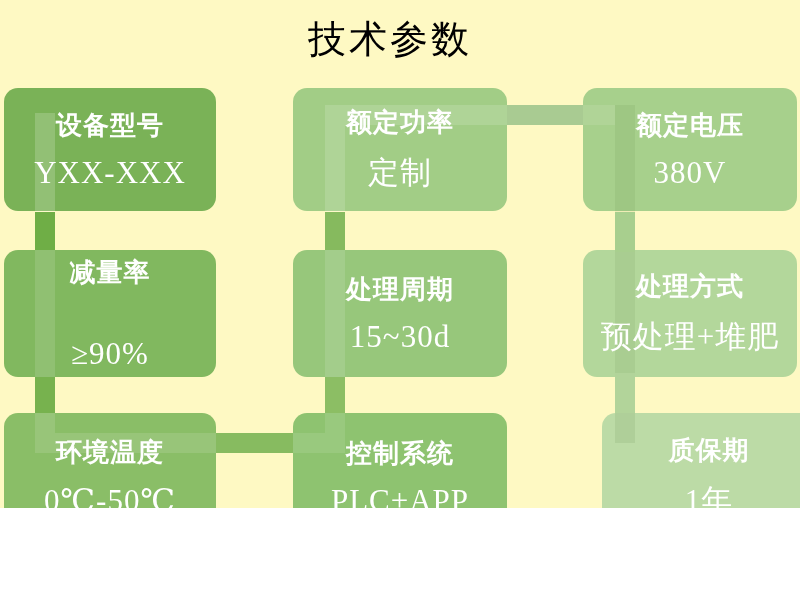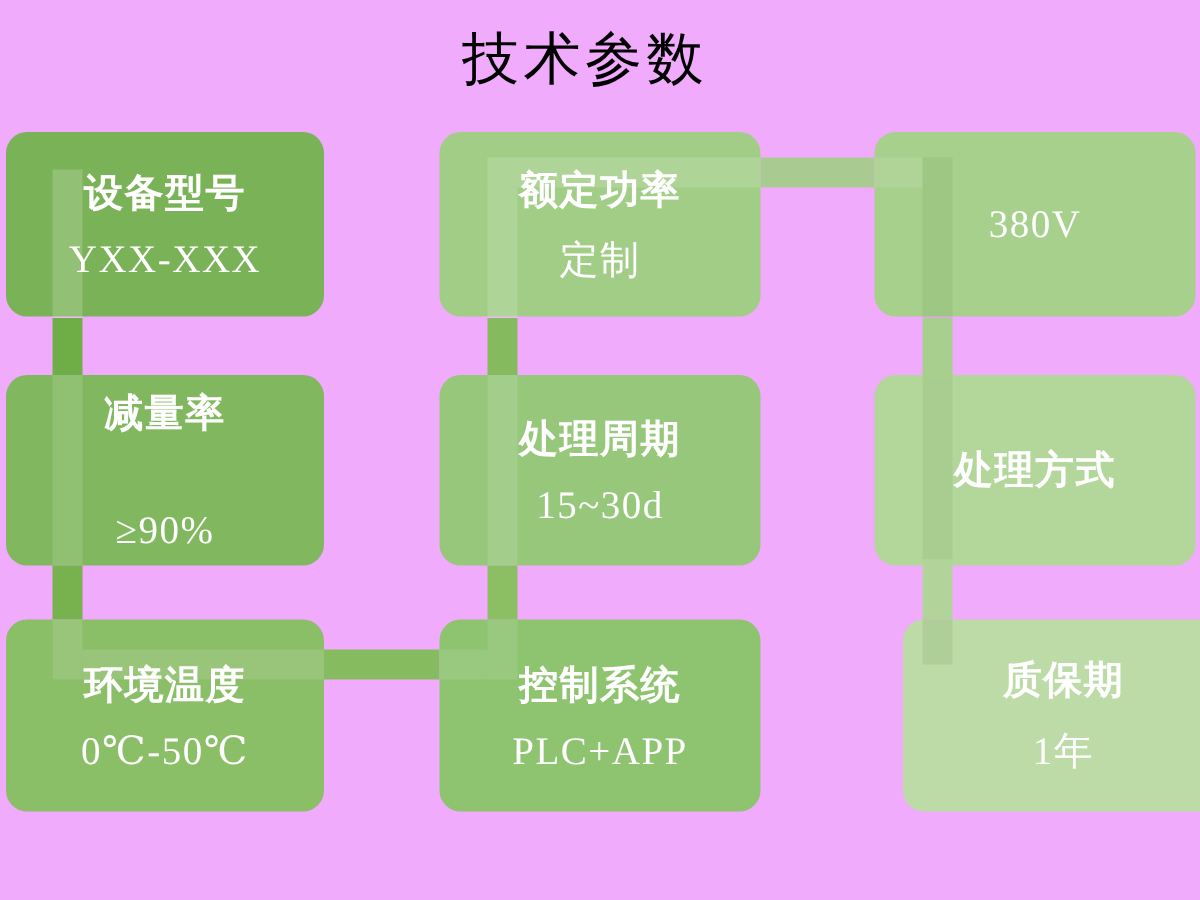--- a/index.html
+++ b/index.html
@@ -1,31 +1,31 @@
 <!DOCTYPE html>
 <html><head>
 <meta charset="utf-8">
 <style>
   html,body{margin:0;padding:0;background:#fff;}
-  .canvas{position:relative;width:800px;height:600px;background:#f0abfc;overflow:hidden;
+  .canvas{position:relative;width:800px;height:508px;background:#fef9c3;overflow:hidden;
           font-family:"Liberation Serif","DejaVu Serif",serif;}
   .slide-title{position:absolute;top:14px;left:0;width:780px;text-align:center;
                font-size:38px;letter-spacing:3px;color:#000;font-weight:500;
                font-family:"Liberation Sans","DejaVu Sans",sans-serif;}
   
   .box{position:absolute;border-radius:14px;display:flex;flex-direction:column;
        align-items:center;justify-content:center;gap:12px;color:#fff;text-align:center;}
   .c1{left:4px;width:212px;}
   .c2{left:293px;width:214px;}
   .c3{left:583px;width:214px;}
   .r1{top:88px;height:123px;}
   .r2{top:250px;height:127px;}
   .r3{top:413px;height:128px;}
   .box .t{font-weight:bold;font-size:26px;letter-spacing:1px;position:relative;z-index:5;font-family:Liberation Mono, monospace;}
-  .box .v{font-size:26px;letter-spacing:1px;position:relative;z-index:5;text-align:center;}
+  .box .v{font-size:31px;letter-spacing:1px;position:relative;z-index:5;text-align:center;}
   
   .seg{position:absolute;}
   .band-light10{background:rgba(255,255,255,.10);}
   .band-light12{background:rgba(255,255,255,.12);}
   .band-light14{background:rgba(255,255,255,.14);}
   .band-light18{background:rgba(255,255,255,.18);}
   .band-dark07{background:rgba(40,90,20,.07);}
   .band-dark09{background:rgba(40,90,20,.09);}
   
   .p1a{left:35px;top:113px;width:20px;height:99px;}
@@ -75,24 +75,26 @@
   </div>
   <div class="box c2 r2" style="background: rgb(151, 199, 123);">
     <div class="t">处理周期</div>
     <div class="v">15~30d</div>
   </div>
   <div class="box c2 r1" style="background: rgb(162, 205, 134);">
     <div class="t">额定功率</div>
     <div class="v">定制</div>
   </div>
   <div class="box c3 r1" style="background: rgb(167, 208, 140);">
+    <div class="t">额定电压</div>
     <div class="v">380V</div>
   </div>
   <div class="box c3 r2" style="background: rgb(179, 215, 155);">
     <div class="t">处理方式</div>
+    <div class="v">预处理+堆肥</div>
   </div>
   <div class="box c3 r3" style="background: rgb(188, 219, 166); margin-left: 19px;">
     <div class="t">质保期</div>
     <div class="v">1年</div>
   </div>
 
   <div class="seg p1a band-light18"></div>
   <div class="seg p1b" style="background: rgb(111, 174, 70);"></div>
   <div class="seg p1c band-light12"></div>
   <div class="seg p1d" style="background: rgb(119, 178, 78);"></div>

